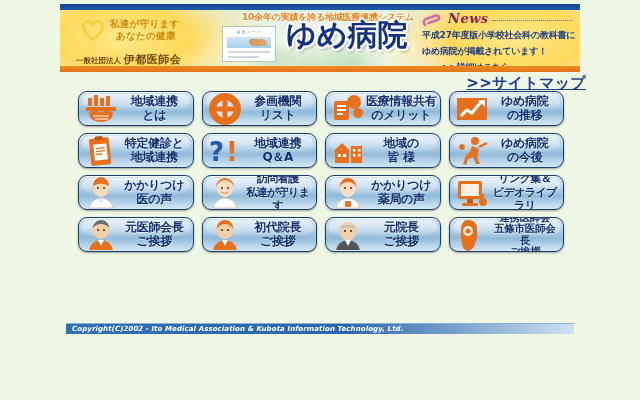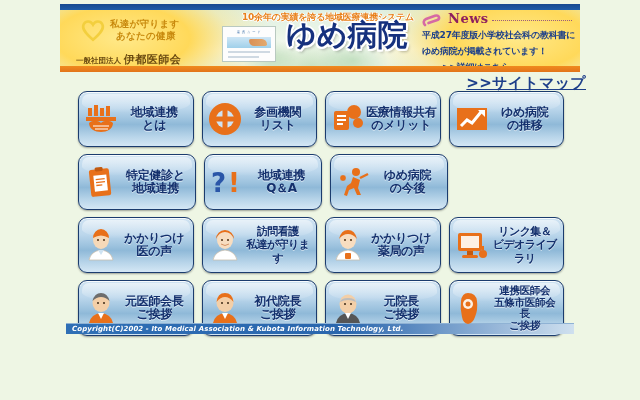--- a/index.html
+++ b/index.html
@@ -147,20 +147,21 @@
   }
   .clip-icon {
     position: absolute;
     left: 4px; top: 3px;
     width: 20px; height: 14px;
   }
   .news-word {
     position: absolute;
     left: 30px; top: 1px;
     font-family: "DejaVu Serif", "Liberation Serif", serif;
+    font-style: italic;
     font-weight: bold;
     font-size: 13px;
     color: #8e1f5e;
     letter-spacing: 0.5px;
   }
   .news-dots {
     position: absolute;
     left: 74px; top: 10px;
     width: 80px;
     border-top: 1.5px dotted #9a5d7f;
@@ -201,21 +202,21 @@
     position: absolute;
     left: 78px;
     top: 91px;
     width: 486px;
   }
   .grid-row { display: flex; gap: 8px; margin-bottom: 7px; }
 
   .btn {
     position: relative;
     width: 118px;
-    height: 56px;
+    height: 35px;
     border-radius: 9px;
     background: linear-gradient(180deg,
       #cfe3f2 0%, #bcd7ec 30%, #9cc2de 52%,
       #8fb9d8 60%, #b7d4e9 82%, #d4e7f5 100%);
     border: 1.5px solid #1b3c6e;
     box-shadow: inset 0 1px 0 rgba(255,255,255,0.85),
                 0 1px 2px rgba(0,0,0,0.35);
     display: flex;
     align-items: center;
     cursor: pointer;
@@ -407,20 +408,39 @@
       <div class="btn-icon">
         <svg viewBox="0 0 36 36" width="36" height="36">
           <text x="2" y="28" font-family="DejaVu Sans" font-size="26" font-weight="bold" fill="#2a56a8">?</text>
           <text x="19" y="28" font-family="DejaVu Sans" font-size="26" font-weight="bold" fill="#e8701a">!</text>
         </svg>
       </div>
       <div class="btn-label" style="white-space:pre-line">地域連携
 Q＆A</div>
     </div>
 
+    <div class="btn">
+      <div class="btn-icon">
+        <svg viewBox="0 0 36 36" width="36" height="36">
+          <path d="M4 18 L12 10 L20 18 Z" fill="#e8701a"></path>
+          <rect x="5" y="18" width="14" height="12" fill="#e8701a"></rect>
+          <rect x="21" y="13" width="11" height="17" fill="#e8701a"></rect>
+          <g fill="#fff">
+            <rect x="8" y="21" width="3" height="3"></rect>
+              <rect x="13" y="21" width="3" height="3"></rect>
+            <rect x="23" y="16" width="2.5" height="2.5"></rect>
+              <rect x="28" y="16" width="2.5" height="2.5"></rect>
+            <rect x="23" y="21" width="2.5" height="2.5"></rect>
+              <rect x="28" y="21" width="2.5" height="2.5"></rect>
+          </g>
+        </svg>
+      </div>
+      <div class="btn-label" style="white-space:pre-line">地域の
+皆 様</div>
+    </div>
 
     <div class="btn">
       <div class="btn-icon">
         <svg viewBox="0 0 36 36" width="36" height="36">
           <circle cx="21" cy="8" r="4" fill="#e8701a"></circle>
           <path d="M18 13 L25 16 L23 24 L26 31 L22 31 L19 24 L14 26 L12 32 L9 31 L12 22 L16 19 Z" fill="#e8701a"></path>
           <path d="M25 14 L33 10" stroke="#e8701a" stroke-width="2.5" fill="none"></path>
           <g stroke="#e8701a" stroke-width="1.6">
             <path d="M5 14 h6 M8 11 v6 M5.8 11.8 l4.4 4.4 M10.2 11.8 l-4.4 4.4"></path>
           </g>

